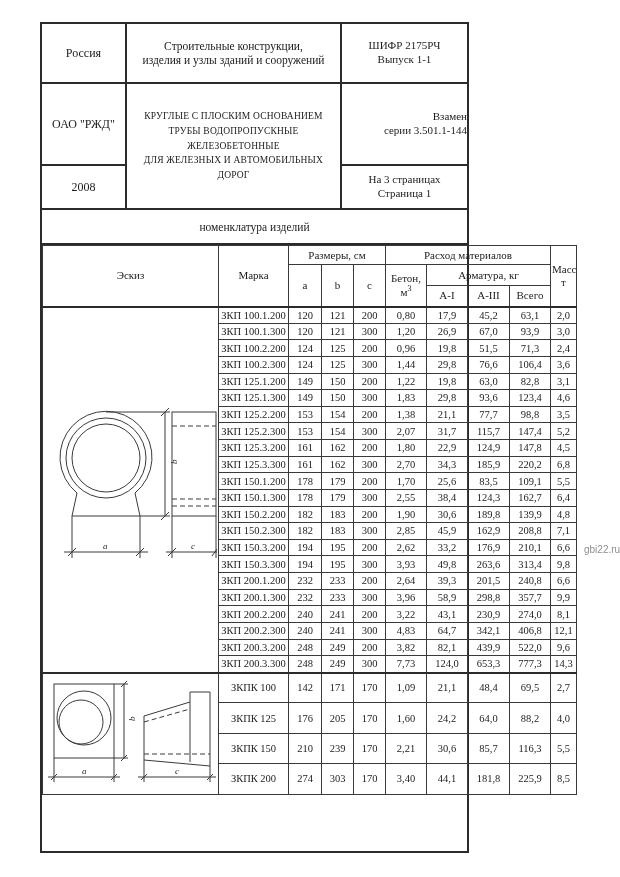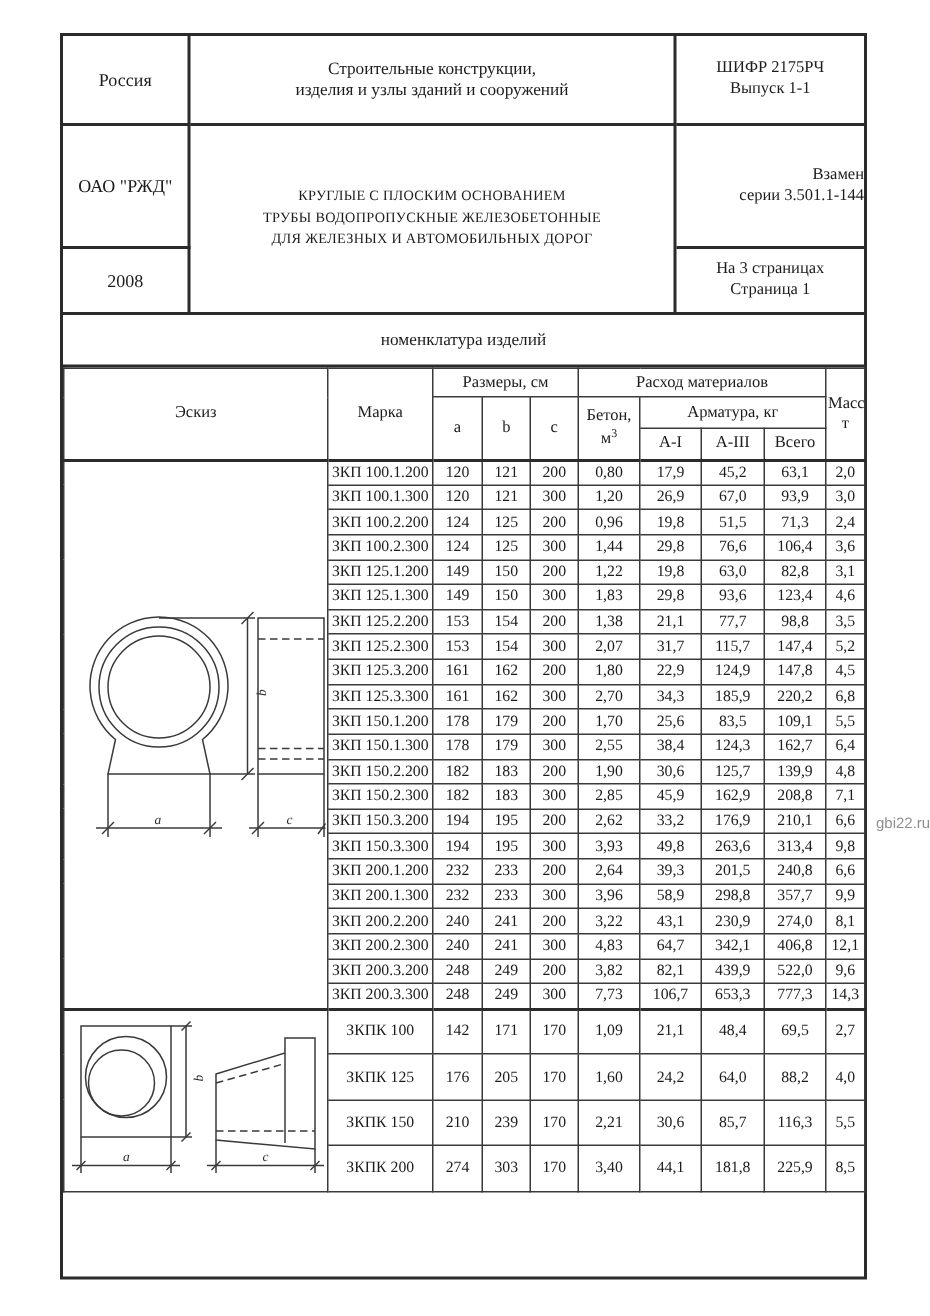--- a/index.html
+++ b/index.html
@@ -3,21 +3,21 @@
 <meta charset="utf-8">
 <style>
   :root { --ink:#2b2b2b; --thin:#3a3a3a; }
   html,body { margin:0; padding:0; }
   body {
     width:620px; height:877px; position:relative; background:#ffffff;
     font-family:"Liberation Serif", serif; color:#1c1c1c;
     -webkit-font-smoothing:antialiased;
   }
   .doc {
-    position:absolute; left:40px; top:22px; width:538px; height:831px;
+    position:absolute; left:40px; top:22px; width:429px; height:831px;
     border:2px solid var(--ink); box-sizing:border-box;
     display:flex; flex-direction:column; background:#fff;
   }
   
   .header-grid {
     display:grid; grid-template-columns:85px 1fr 125px;
     grid-template-rows:60px 82px 42px;
   }
   .hcell {
     display:flex; flex-direction:column; align-items:center; justify-content:center;
@@ -315,21 +315,21 @@
           <td>162,7</td>
           <td>6,4</td>
         </tr>
         <tr class="zkp-row">
           <td>ЗКП 150.2.200</td>
           <td>182</td>
           <td>183</td>
           <td>200</td>
           <td>1,90</td>
           <td>30,6</td>
-          <td>125,7</td>
+          <td>189,8</td>
           <td>139,9</td>
           <td>4,8</td>
         </tr>
         <tr class="zkp-row">
           <td>ЗКП 150.2.300</td>
           <td>182</td>
           <td>183</td>
           <td>300</td>
           <td>2,85</td>
           <td>45,9</td>
@@ -413,21 +413,21 @@
           <td>439,9</td>
           <td>522,0</td>
           <td>9,6</td>
         </tr>
         <tr class="zkp-row">
           <td>ЗКП 200.3.300</td>
           <td>248</td>
           <td>249</td>
           <td>300</td>
           <td>7,73</td>
-          <td>106,7</td>
+          <td>124,0</td>
           <td>653,3</td>
           <td>777,3</td>
           <td>14,3</td>
         </tr>
         <tr class="zkpk-row section-start">
           <td rowspan="4" class="sketch-cell">
   <svg width="174" height="120" viewBox="0 0 174 120" fill="none" stroke="#3a3a3a" stroke-width="1">
     <g>
       <rect x="10" y="10" width="60" height="74"></rect>
       <circle cx="40" cy="44" r="27"></circle>

